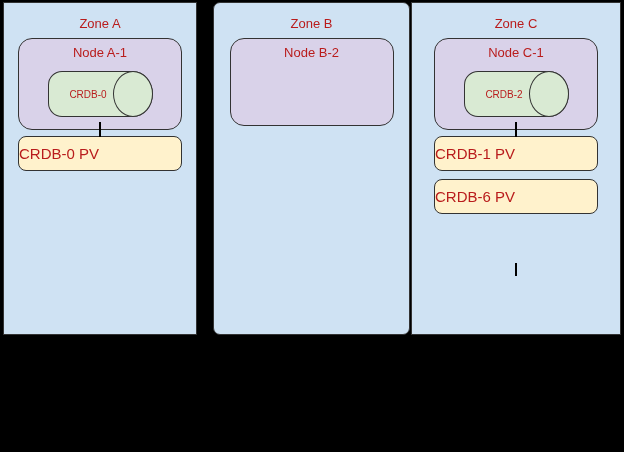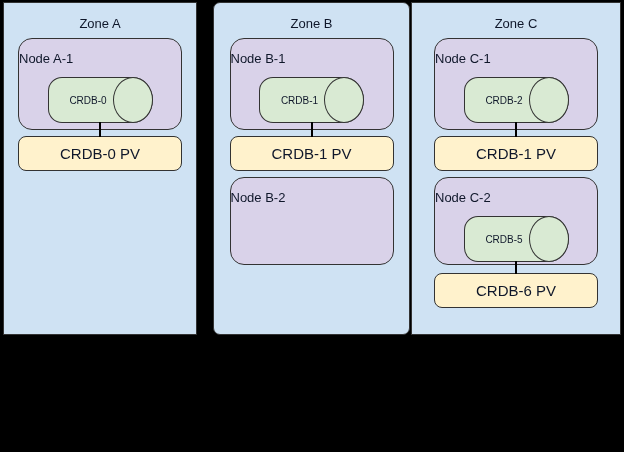--- a/index.html
+++ b/index.html
@@ -1,19 +1,19 @@
 <!DOCTYPE html>
 <html style="--canvas-bg: #000000; --zone-fill: #cfe2f3; --node-fill: #d9d2e9; --cylinder-fill: #d9ead3; --pv-fill: #fff2cc; --stroke: #333333;"><head>
 <meta charset="utf-8">
 <style>
   html,body{margin:0;padding:0;background:#000;}
   .canvas{
     position:relative;width:624px;height:452px;
     background:var(--canvas-bg,#000000);
-    font-family:"Liberation Sans",sans-serif;color:#0f172a;
+    font-family:"Liberation Sans",sans-serif;color:#b91c1c;
     overflow:hidden;
   }
   .zone{
     position:absolute;top:2px;height:333px;box-sizing:border-box;
     background:var(--zone-fill,#cfe2f3);
     border:1px solid var(--stroke,#333333);
   }
   .zone-a{left:3px;width:194px;}
   .zone-b{left:213px;width:197px;border-radius:7px;}
   .zone-c{left:411px;width:210px;}
@@ -23,21 +23,21 @@
   }
   .unit{position:relative;width:164px;margin:6px auto 0;}
   .unit.second{}
   .node{
     box-sizing:border-box;height:92px;
     background:var(--node-fill,#d9d2e9);
     border:1px solid var(--stroke,#333333);
     border-radius:14px;
   }
   .node.short{height:88px;}
-  .node-label{padding-top:12px;font-size:13px;line-height:16px;}
+  .node-label{padding-top:6px;text-align:center;font-size:13px;line-height:16px;}
   .cyl{
     position:relative;box-sizing:border-box;
     width:105px;height:46px;margin:10px auto 0;
     background:var(--cylinder-fill,#d9ead3);
     border:1px solid var(--stroke,#333333);
     border-radius:14px 20px 20px 14px / 14px 23px 23px 14px;
   }
   .cyl-cap{
     position:absolute;top:-1px;right:-1px;width:40px;height:46px;
     box-sizing:border-box;
@@ -54,21 +54,21 @@
     position:absolute;left:50%;margin-left:-1px;width:2px;
     background:#000;z-index:3;
   }
   .connector.c1{top:84px;height:15px;}
   .connector.c2{top:84px;height:13px;}
   .pv{
     box-sizing:border-box;height:35px;margin-top:6px;
     background:var(--pv-fill,#fff2cc);
     border:1px solid var(--stroke,#333333);
     border-radius:8px;
-    text-align:center;font-size:15px;line-height:33px;
+    text-align:left;font-size:15px;line-height:33px;
   }
   .pv.gap8{margin-top:8px;}
 </style>
 </head>
 <body>
 
 <div class="canvas">
 
   <div class="zone zone-a">
     <div class="zone-title">Zone A</div>
@@ -82,33 +82,20 @@
       </div>
       <div class="connector c1"></div>
       <div class="pv">
         <span>CRDB-0 PV</span>
       </div>
     </div>
   </div>
 
   <div class="zone zone-b">
     <div class="zone-title">Zone B</div>
-    <div class="unit">
-      <div class="node">
-        <div class="node-label">Node B-1</div>
-        <div class="cyl">
-          <div class="cyl-cap"></div>
-          <div class="cyl-label">CRDB-1</div>
-        </div>
-      </div>
-      <div class="connector c1"></div>
-      <div class="pv">
-        <span>CRDB-1 PV</span>
-      </div>
-    </div>
     <div class="unit second">
       <div class="node short">
         <div class="node-label">Node B-2</div>
       </div>
     </div>
   </div>
 
   <div class="zone zone-c">
     <div class="zone-title">Zone C</div>
     <div class="unit">
@@ -118,27 +105,20 @@
           <div class="cyl-cap"></div>
           <div class="cyl-label">CRDB-2</div>
         </div>
       </div>
       <div class="connector c1"></div>
       <div class="pv">
         <span>CRDB-1 PV</span>
       </div>
     </div>
     <div class="unit second">
-      <div class="node short">
-        <div class="node-label">Node C-2</div>
-        <div class="cyl">
-          <div class="cyl-cap"></div>
-          <div class="cyl-label">CRDB-5</div>
-        </div>
-      </div>
       <div class="connector c2"></div>
       <div class="pv gap8">
         <span>CRDB-6 PV</span>
       </div>
     </div>
   </div>
 
 </div>
 
 </body></html>

